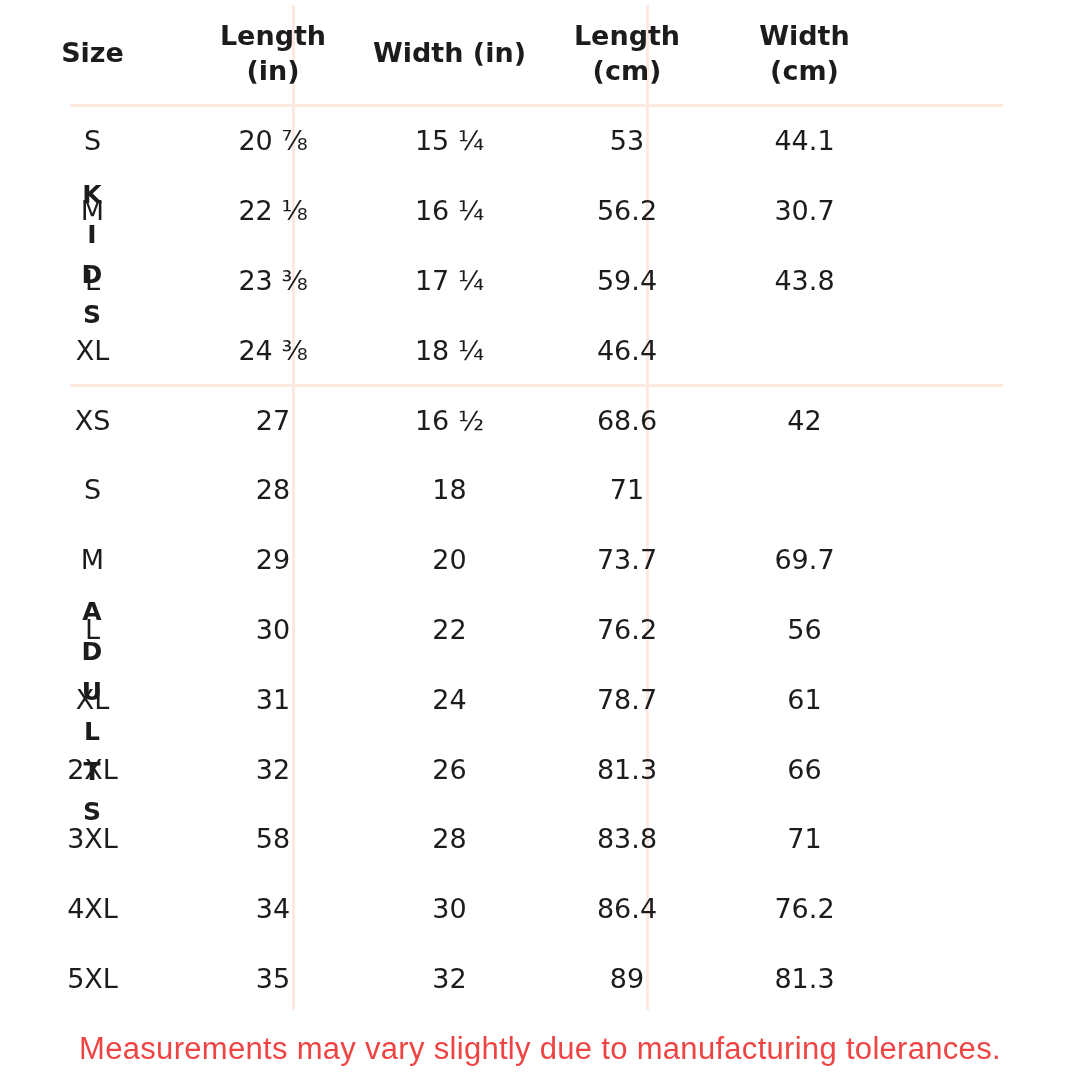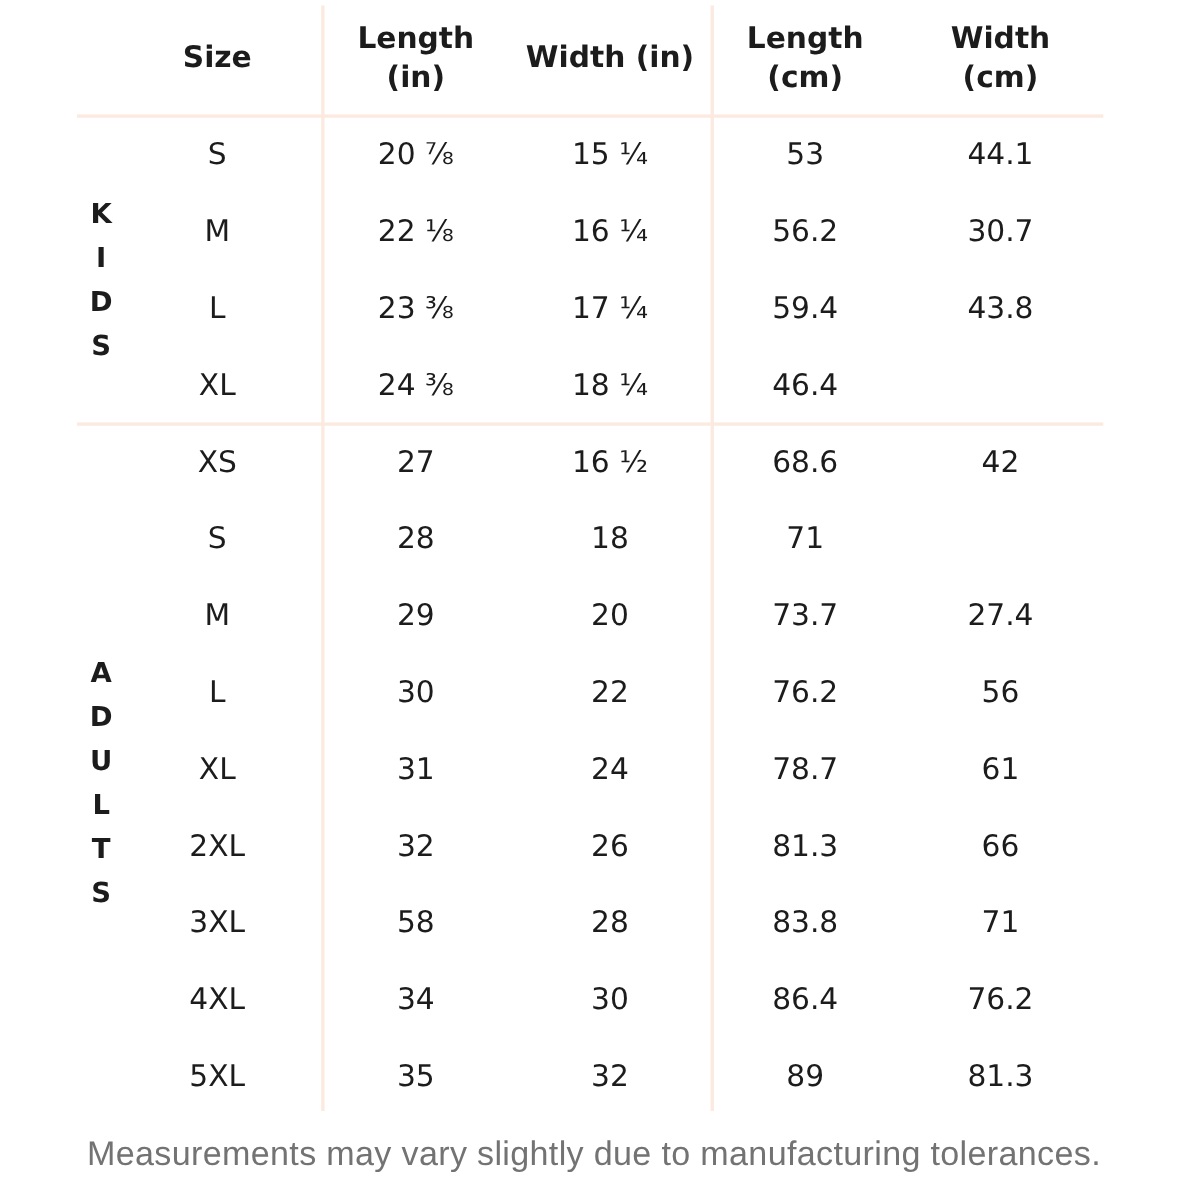--- a/index.html
+++ b/index.html
@@ -28,21 +28,20 @@
 
   .rows {
     position: absolute;
     top: 0;
     left: 0;
     width: 1080px;
   }
   .row {
     display: grid;
     grid-template-columns: 185px 176px 177px 178px 177px;
-    padding-left: 105px;
     height: 69.8px;
     align-items: center;
   }
   .row.header {
     height: 106px;
     font-weight: bold;
   }
   .c {
     text-align: center;
     font-size: 27px;
@@ -66,21 +65,21 @@
 
   .footer-note {
     position: absolute;
     top: 1031px;
     left: 0;
     width: 1080px;
     text-align: center;
     font-size: 31px;
     font-weight: normal;
     letter-spacing: 0.3px;
-    color: #737373;
+    color: #ef4444;
     font-family: "Liberation Sans", sans-serif;
   }
 </style>
 </head>
 <body>
 
 <div class="sheet">
 
   <div class="vline v1"></div>
   <div class="vline v2"></div>
@@ -147,21 +146,21 @@
       <div class="c">28</div>
       <div class="c">18</div>
       <div class="c">71</div>
     </div>
 
     <div class="row">
       <div class="c">M</div>
       <div class="c">29</div>
       <div class="c">20</div>
       <div class="c">73.7</div>
-      <div class="c">27.4</div>
+      <div class="c">69.7</div>
     </div>
 
     <div class="row">
       <div class="c">L</div>
       <div class="c">30</div>
       <div class="c">22</div>
       <div class="c">76.2</div>
       <div class="c">56</div>
     </div>
 

